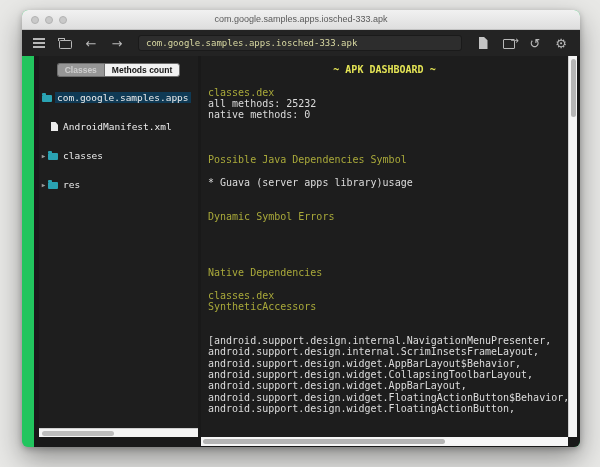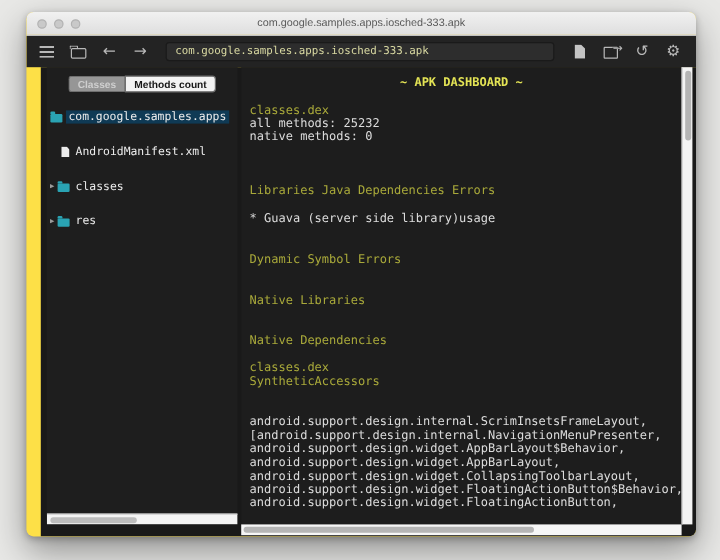--- a/index.html
+++ b/index.html
@@ -7,21 +7,21 @@
   body {
     background:#e8e8e6;
     font-family:"Liberation Sans", sans-serif;
     overflow:hidden;
   }
   .page { position:relative; width:600px; height:467px; }
 
   .window {
     position:absolute; left:22px; top:10px; width:558px; height:437px;
     border-radius:6px; overflow:hidden;
-    background:#fde047;
+    background:#22c55e;
     box-shadow:0 12px 28px rgba(0,0,0,0.38), 0 2px 6px rgba(0,0,0,0.25);
   }
 
   
   .titlebar {
     position:absolute; left:0; top:0; right:0; height:20px;
     background:linear-gradient(#f1f1f1,#dedede);
     border-bottom:1px solid #c2c2c2;
   }
   .traffic { position:absolute; left:9px; top:6px; display:flex; gap:6px; }
@@ -237,42 +237,41 @@
       <div class="main-panel">
         <div class="dash" id="dash">
             <div class="dash-line title">~ APK DASHBOARD ~</div>
             <div class="dash-line blank"></div>
             <div class="dash-line header">classes.dex</div>
             <div class="dash-line text">all methods: 25232</div>
             <div class="dash-line text">native methods: 0</div>
             <div class="dash-line blank"></div>
             <div class="dash-line blank"></div>
             <div class="dash-line blank"></div>
-            <div class="dash-line header">Libraries Java Dependencies Errors</div>
-            <div class="dash-line blank"></div>
-            <div class="dash-line text">* Guava (server side library)usage</div>
+            <div class="dash-line header">Possible Java Dependencies Symbol</div>
+            <div class="dash-line blank"></div>
+            <div class="dash-line text">* Guava (server apps library)usage</div>
             <div class="dash-line blank"></div>
             <div class="dash-line blank"></div>
             <div class="dash-line header">Dynamic Symbol Errors</div>
             <div class="dash-line blank"></div>
             <div class="dash-line blank"></div>
-            <div class="dash-line header">Native Libraries</div>
             <div class="dash-line blank"></div>
             <div class="dash-line blank"></div>
             <div class="dash-line header">Native Dependencies</div>
             <div class="dash-line blank"></div>
             <div class="dash-line header">classes.dex</div>
             <div class="dash-line header">SyntheticAccessors</div>
             <div class="dash-line blank"></div>
             <div class="dash-line blank"></div>
+            <div class="dash-line text">[android.support.design.internal.NavigationMenuPresenter,</div>
             <div class="dash-line text">android.support.design.internal.ScrimInsetsFrameLayout,</div>
-            <div class="dash-line text">[android.support.design.internal.NavigationMenuPresenter,</div>
             <div class="dash-line text">android.support.design.widget.AppBarLayout$Behavior,</div>
+            <div class="dash-line text">android.support.design.widget.CollapsingToolbarLayout,</div>
             <div class="dash-line text">android.support.design.widget.AppBarLayout,</div>
-            <div class="dash-line text">android.support.design.widget.CollapsingToolbarLayout,</div>
             <div class="dash-line text">android.support.design.widget.FloatingActionButton$Behavior,</div>
             <div class="dash-line text">android.support.design.widget.FloatingActionButton,</div>
           </div>
       </div>
 
       <div class="vscroll" style="right:3px;">
         <div class="thumb"></div>
       </div>
       <div class="hscroll-main">
         <div class="thumb"></div>

